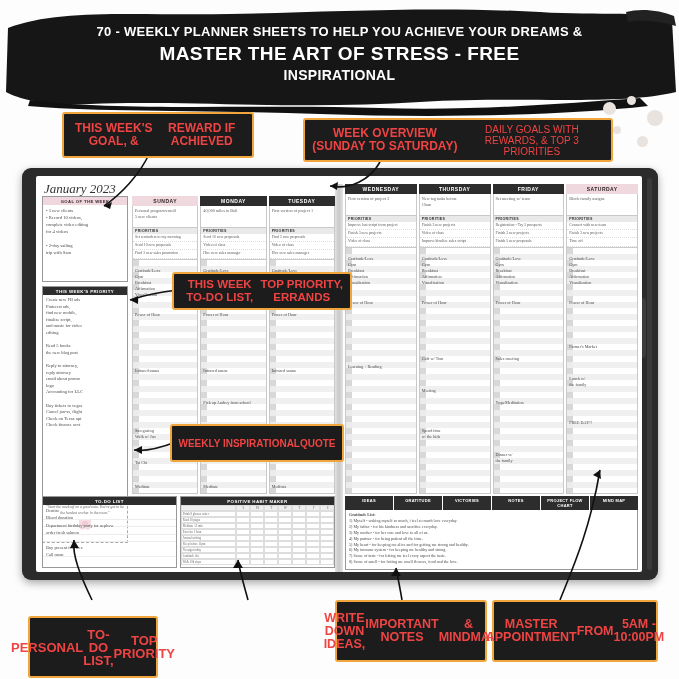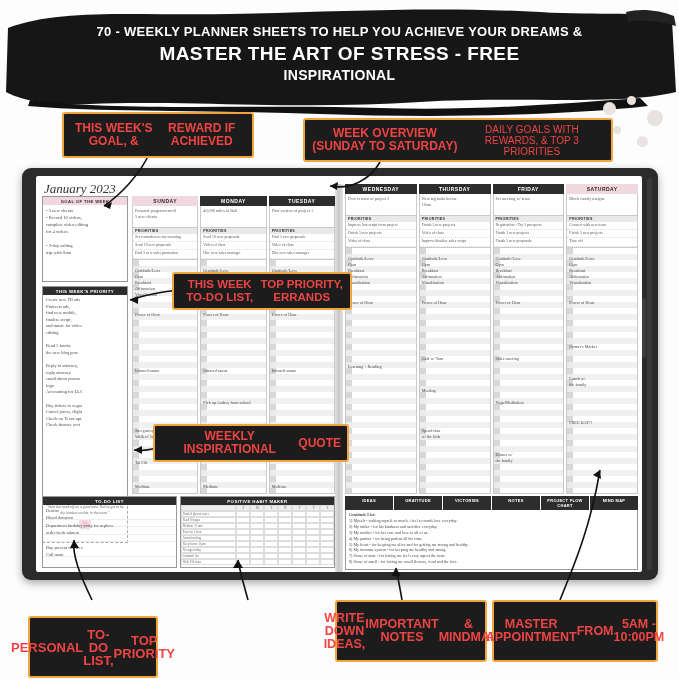--- a/index.html
+++ b/index.html
@@ -542,21 +542,21 @@
   <div class="callout" style="left:303px;top:118px;width:310px;height:44px;font-size:12px">
     <div>WEEK OVERVIEW (SUNDAY TO SATURDAY)</div>
     <div class="sub">DAILY GOALS WITH REWARDS, &amp; TOP 3 PRIORITIES</div>
   </div>
 
   <div class="callout" style="left:172px;top:272px;width:180px;height:38px;font-size:11.5px">
     <div>THIS WEEK TO-DO LIST,</div>
     <div>TOP PRIORITY, ERRANDS</div>
   </div>
 
-  <div class="callout" style="left:153px;top:424px;width:196px;height:38px;font-size:12px">
+  <div class="callout" style="left:170px;top:424px;width:174px;height:38px;font-size:10px">
     <div>WEEKLY INSPIRATIONAL</div>
     <div>QUOTE</div>
   </div>
 
   <div class="callout" style="left:28px;top:616px;width:130px;height:62px;font-size:13px">
     <div>PERSONAL</div>
     <div>TO-DO LIST,</div>
     <div>TOP PRIORITY</div>
   </div>
 

